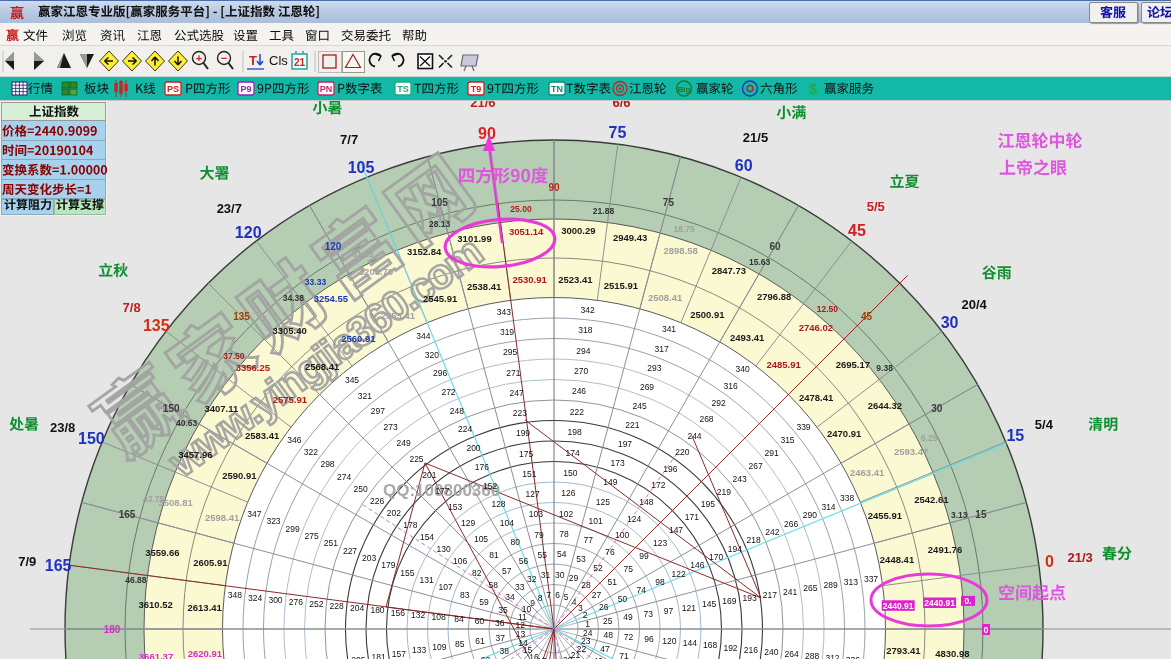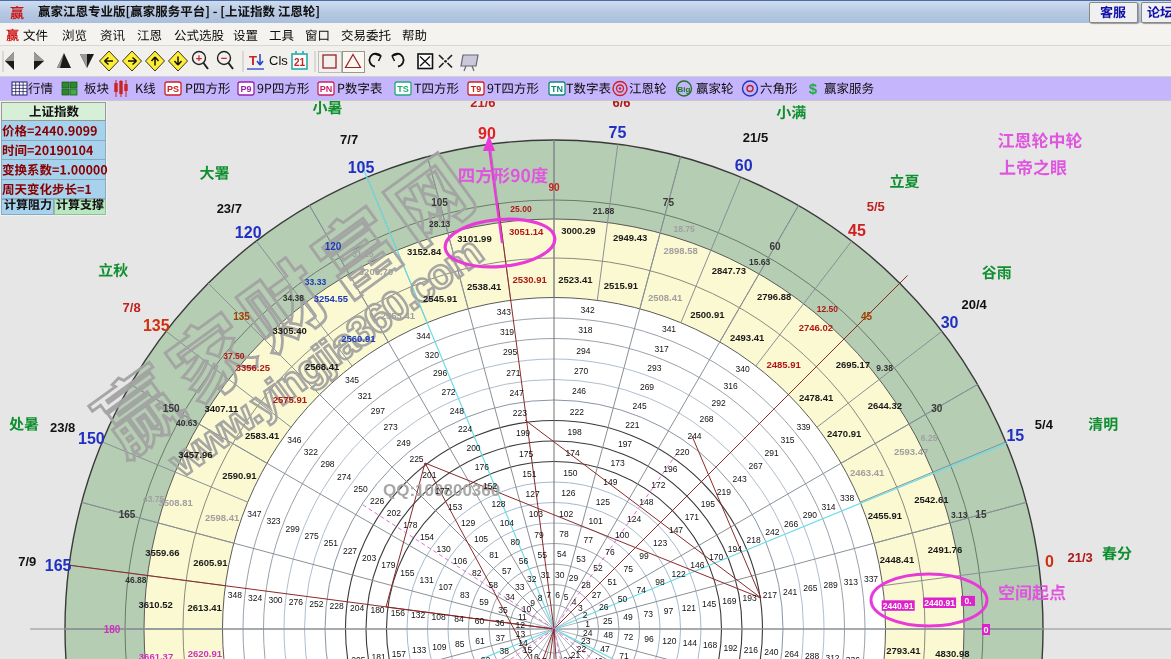--- a/index.html
+++ b/index.html
@@ -1,20 +1,20 @@
 <!DOCTYPE html>
 <html><head><meta charset="utf-8">
 <style>
 * { margin:0; padding:0; box-sizing:border-box; }
 body { width:1171px; height:659px; font-family:"Liberation Sans", sans-serif; overflow:hidden; background:#e6e6e6; position:relative; }
 .titlebar { height:23px; background:linear-gradient(to bottom,#cfdcef 0%,#b7c9e2 50%,#aabfdc 100%); border-top:1px solid #4a6ea8; position:relative; }
 .tbtn { position:absolute; top:1px; height:21px; background:#f0f0f0; border:1px solid #888; border-radius:2px; box-shadow:1px 1px 1px #999; }
 .menubar { height:23px; background:#f4f3ef; border-bottom:1px solid #d8d8d8; }
 .toolbar1 { height:31px; background:#f1f0ec; border-bottom:1px solid #d0d0d0; position:relative; }
-.toolbar2 { height:24px; background:#c4b5fd; border-bottom:1px solid #c8c8c8; position:relative; }
+.toolbar2 { height:24px; background:#14b8a6; border-bottom:1px solid #c8c8c8; position:relative; }
 .chart { position:absolute; left:0; top:101px; width:1171px; height:558px; }
 .panel { position:absolute; left:0; top:101px; width:107px; background:#f0f0f0; z-index:5; padding:1px; }
 .phead { background:#d7efd7; border:1px solid #999; height:19px; }
 .prow { background:#a6d2ee; border:1px solid #8ab; border-top:none; height:19.5px; }
 .pbtns { display:flex; }
 .pbtn1 { background:#a6d2ee; border:1px solid #8ab; width:53px; height:16px; }
 .pbtn2 { background:#b8e8c0; border:1px solid #9b9; width:52px; height:16px; }
 .overlay { position:absolute; left:0; top:0; width:1171px; height:659px; z-index:20; pointer-events:none; }
 </style></head>
 <body>

